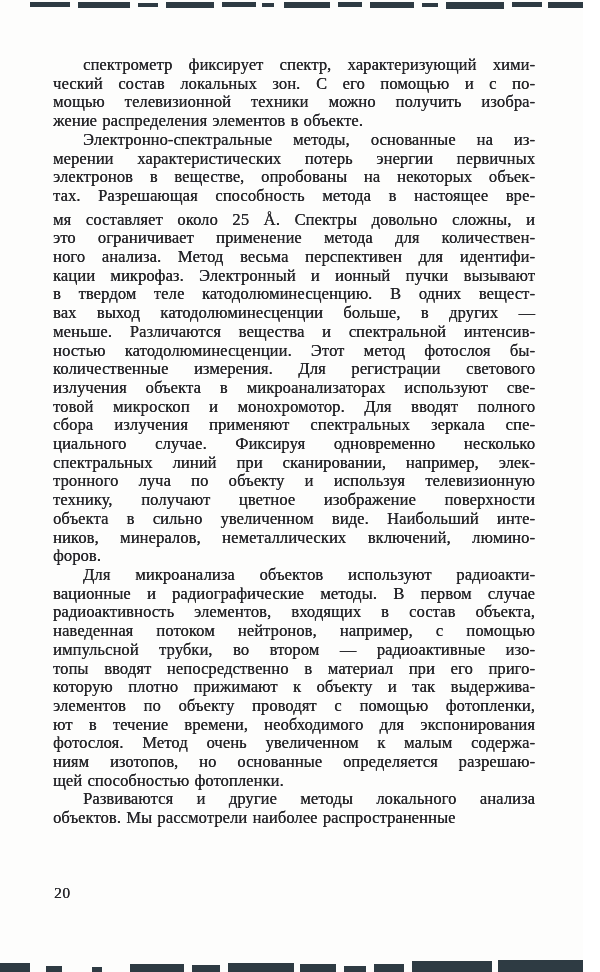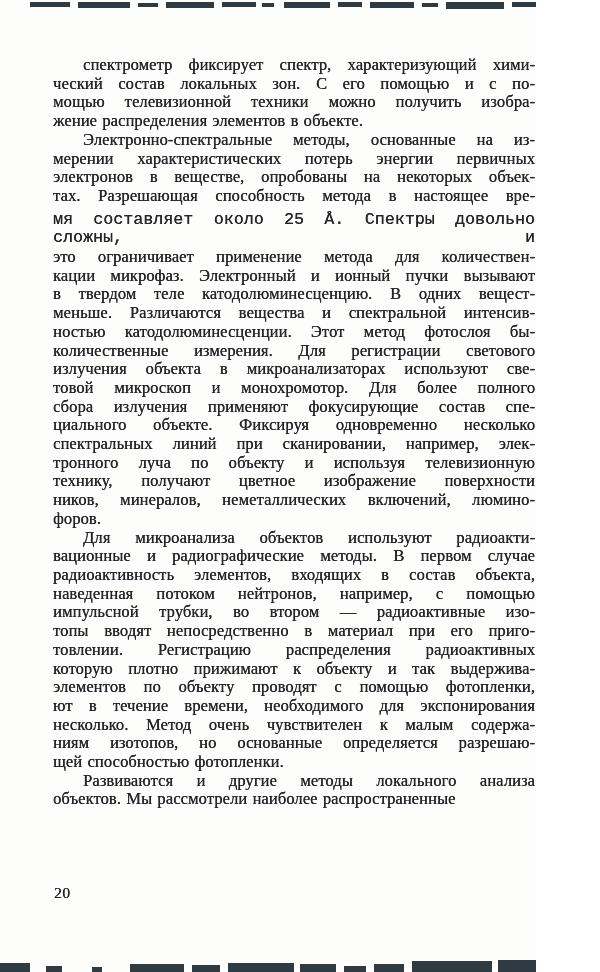--- a/index.html
+++ b/index.html
@@ -8,20 +8,21 @@
     --edge:#1c2a33;
   }
   html,body{margin:0;padding:0;background:#ffffff;}
   .page{
     position:relative;
     width:536px;height:972px;
     background:var(--paper);
     overflow:hidden;
     font-family:"Liberation Serif","DejaVu Serif",serif;
     color:var(--ink);
+    padding-left:47px;
   }
   .torn-edge{position:absolute;left:0;width:600px;display:block;}
   .torn-edge.top{top:0;height:12px;}
   .torn-edge.bottom{bottom:0;height:16px;}
   .torn-edge rect{fill:var(--edge);opacity:.92;}
   .text-block{
     position:absolute;
     left:53px;top:56px;
     width:482px;
     font-size:16.5px;
@@ -30,21 +31,21 @@
     word-spacing:1px;
     text-shadow:.25px 0 0 currentColor;
   }
   .line{
     text-align:justify;
     text-align-last:justify;
     white-space:normal;
   }
   .line.last{text-align-last:left;}
   .line.indent{padding-left:30px;}
-  .line.tall{margin-top:5px;font-family:Liberation Mono, monospace;}
+  .line.tall{margin-top:5px;}
   .page-number{
     position:absolute;
     left:54px;top:884px;
     font-size:15.5px;
     letter-spacing:.5px;
     text-shadow:.25px 0 0 currentColor;
     font-family:Liberation Serif, serif;
   }
 </style>
 </head>
@@ -73,45 +74,47 @@
       <div class="line indent">спектрометр фиксирует спектр, характеризующий хими-</div>
       <div class="line">ческий состав локальных зон. С его помощью и с по-</div>
       <div class="line">мощью телевизионной техники можно получить изобра-</div>
       <div class="line last">жение распределения элементов в объекте.</div>
       <div class="line indent">Электронно-спектральные методы, основанные на из-</div>
       <div class="line">мерении характеристических потерь энергии первичных</div>
       <div class="line">электронов в веществе, опробованы на некоторых объек-</div>
       <div class="line">тах. Разрешающая способность метода в настоящее вре-</div>
       <div class="line tall">мя составляет около 25 Å. Спектры довольно сложны, и</div>
       <div class="line">это ограничивает применение метода для количествен-</div>
+      <div class="line">ного анализа. Метод весьма перспективен для идентифи-</div>
       <div class="line">кации микрофаз. Электронный и ионный пучки вызывают</div>
       <div class="line">в твердом теле катодолюминесценцию. В одних вещест-</div>
+      <div class="line">вах выход катодолюминесценции больше, в других —</div>
       <div class="line">меньше. Различаются вещества и спектральной интенсив-</div>
       <div class="line">ностью катодолюминесценции. Этот метод фотослоя бы-</div>
       <div class="line">количественные измерения. Для регистрации светового</div>
       <div class="line">излучения объекта в микроанализаторах используют све-</div>
-      <div class="line">товой микроскоп и монохромотор. Для более полного</div>
-      <div class="line">сбора излучения применяют фокусирующие состав спе-</div>
-      <div class="line">циального объекте. Фиксируя одновременно несколько</div>
+      <div class="line">товой микроскоп и монохромотор. Для вводят полного</div>
+      <div class="line">сбора излучения применяют спектральных зеркала спе-</div>
+      <div class="line">циального случае. Фиксируя одновременно несколько</div>
       <div class="line">спектральных линий при сканировании, например, элек-</div>
       <div class="line">тронного луча по объекту и используя телевизионную</div>
       <div class="line">технику, получают цветное изображение поверхности</div>
+      <div class="line">объекта в сильно увеличенном виде. Наибольший инте-</div>
       <div class="line">ников, минералов, неметаллических включений, люмино-</div>
       <div class="line last">форов.</div>
       <div class="line indent">Для микроанализа объектов используют радиоакти-</div>
       <div class="line">вационные и радиографические методы. В первом случае</div>
       <div class="line">радиоактивность элементов, входящих в состав объекта,</div>
       <div class="line">наведенная потоком нейтронов, например, с помощью</div>
       <div class="line">импульсной трубки, во втором — радиоактивные изо-</div>
       <div class="line">топы вводят непосредственно в материал при его приго-</div>
-      <div class="line">товлении. Регистрацию распределения радиоактивных</div>
       <div class="line">которую плотно прижимают к объекту и так выдержива-</div>
       <div class="line">элементов по объекту проводят с помощью фотопленки,</div>
       <div class="line">ют в течение времени, необходимого для экспонирования</div>
-      <div class="line">несколько. Метод очень чувствителен к малым содержа-</div>
+      <div class="line">фотослоя. Метод очень увеличенном к малым содержа-</div>
       <div class="line">ниям изотопов, но основанные определяется разрешаю-</div>
       <div class="line last">щей способностью фотопленки.</div>
       <div class="line indent">Развиваются и другие методы локального анализа</div>
       <div class="line last">объектов. Мы рассмотрели наиболее распространенные</div>
     </main>
 
   <div class="page-number">20</div>
 
   <svg class="torn-edge bottom" viewBox="0 0 600 16" preserveAspectRatio="none" aria-hidden="true">
     <rect x="0" y="7" width="30" height="9"></rect>

